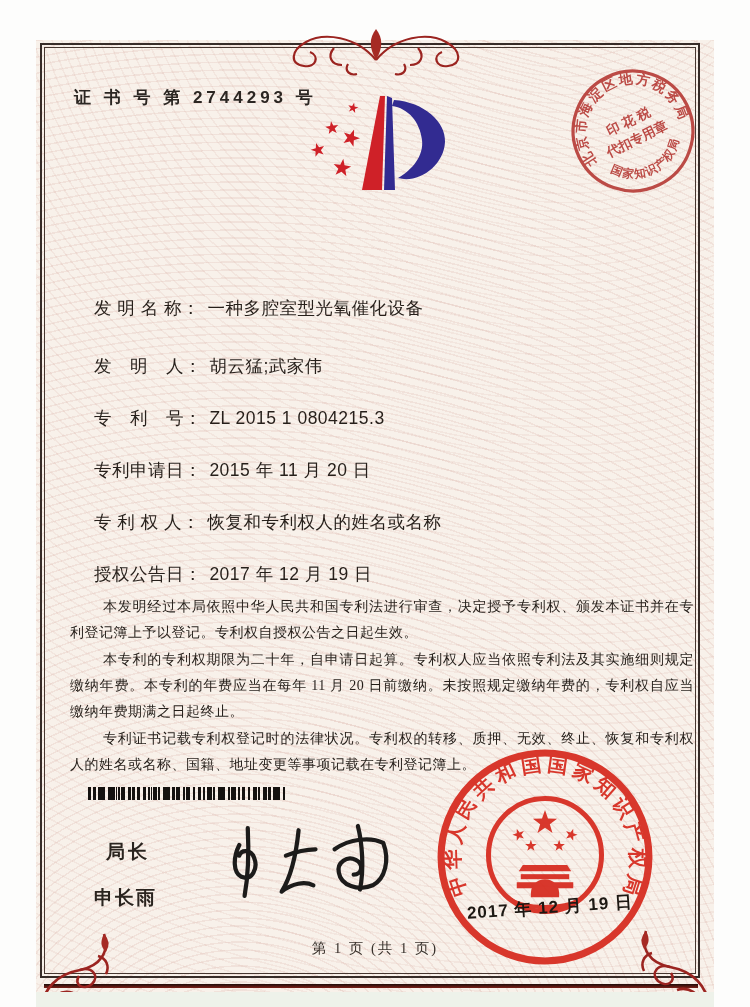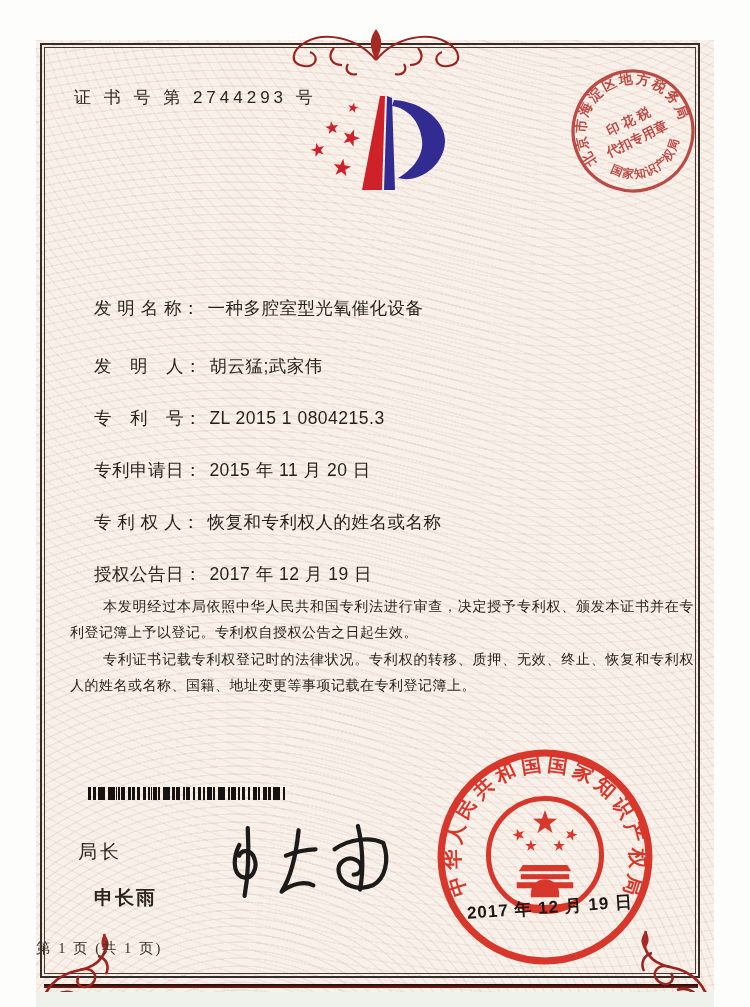--- a/index.html
+++ b/index.html
@@ -15,21 +15,21 @@
       repeating-radial-gradient(circle at 78% -18%, rgba(205,150,140,.12) 0 1.5px, transparent 1.5px 9px);
   }
   .bottom-strip { position:absolute; left:36px; top:992px; width:678px; height:15px; background:#eef2ea; }
 
   .frame { position:absolute; left:4px; top:3px; width:660px; height:935px; border:2px solid #372c28; }
   .frame-inner { position:absolute; inset:2px; border:1px solid #46362f; }
 
   .red-rule { position:absolute; left:8px; top:944px; width:654px; height:4px;
               background:linear-gradient(#1f0d0a,#7c1f17); }
 
-  .cert-number { position:absolute; left:38px; top:46px; font-size:17px; font-weight:400;
+  .cert-number { position:absolute; left:38px; top:46px; font-size:17px; font-weight:700;
                  letter-spacing:4px; color:#2b2622; }
 
   .title { position:absolute; left:0; right:0; top:158px; text-align:center;
            font-size:42px; font-weight:700; letter-spacing:22px; text-indent:22px; color:#17140f; }
 
   .fields { position:absolute; left:58px; top:0; width:600px; }
   .frow { position:absolute; left:0; white-space:nowrap; font-size:17.5px; font-weight:400; color:#261f1a; letter-spacing:.5px; }
   .frow .fvalue { margin-left:2px; }
   .r0{top:256px}.r1{top:314px}.r2{top:366px}.r3{top:418px}.r4{top:470px}.r5{top:522px}
 
@@ -38,32 +38,32 @@
   .paras p { font-size:14px; line-height:26px; text-indent:33px; letter-spacing:.5px;
              text-align:justify; margin-bottom:1px; }
 
   .barcode { position:absolute; left:52px; top:747px; width:197px; height:13px;
     background-image:
       repeating-linear-gradient(90deg,#151210 0 2px,transparent 2px 5px),
       repeating-linear-gradient(90deg,#151210 0 1px,transparent 1px 7px),
       repeating-linear-gradient(90deg,#151210 0 3px,transparent 3px 11px);
   }
 
-  .issuer-title { position:absolute; left:42px; top:799px; font-size:19px; font-weight:400; letter-spacing:3px; color:#2a241f; }
+  .issuer-title { position:absolute; left:70px; top:799px; font-size:19px; font-weight:700; letter-spacing:3px; color:#2a241f; }
   .issuer-name  { position:absolute; left:58px; top:833px; font-size:19px; font-weight:700; letter-spacing:2px; color:#2a241f;margin-top:12px; }
 
   .signature { position:absolute; left:180px; top:776px; width:180px; height:92px; }
 
   .tax-stamp { position:absolute; left:526px; top:20px; width:142px; height:142px;
                transform:rotate(-26deg); opacity:.88; }
   .official-seal { position:absolute; left:398px; top:706px; width:222px; height:222px; opacity:.92; }
   .seal-date { position:absolute; left:408px; top:856px; width:212px; text-align:center;
                font-size:17px; font-weight:700; letter-spacing:1px; color:#1d1813; transform:rotate(-4deg); }
 
-  .page-footer { position:absolute; left:0; right:0; top:899px; 
+  .page-footer { position:absolute; left:0; right:0; top:899px; text-align:center;
                  font-family:"Liberation Serif", serif; font-size:14.5px; letter-spacing:2px; color:#38312b; }
 
   .logo { position:absolute; left:260px; top:50px; width:170px; height:112px; }
   .ornament-top { position:absolute; left:240px; top:-16px; width:200px; height:52px; }
   .corner-bl { position:absolute; left:-2px; top:890px; width:96px; height:88px; }
   .corner-br { position:absolute; left:584px; top:884px; width:96px; height:94px; transform:scaleX(-1); }
 </style>
 </head>
 <body>
 
@@ -169,20 +169,21 @@
         <span class="fvalue">恢复和专利权人的姓名或名称</span>
       </div>
       <div class="frow r5">
         <span class="flabel">授权公告日：</span>
         <span class="fvalue">2017 年 12 月 19 日</span>
       </div>
     </div>
 
     <div class="paras">
       <p>本发明经过本局依照中华人民共和国专利法进行审查，决定授予专利权、颁发本证书并在专利登记簿上予以登记。专利权自授权公告之日起生效。</p>
+      <p>本专利的专利权期限为二十年，自申请日起算。专利权人应当依照专利法及其实施细则规定缴纳年费。本专利的年费应当在每年 11 月 20 日前缴纳。未按照规定缴纳年费的，专利权自应当缴纳年费期满之日起终止。</p>
       <p>专利证书记载专利权登记时的法律状况。专利权的转移、质押、无效、终止、恢复和专利权人的姓名或名称、国籍、地址变更等事项记载在专利登记簿上。</p>
     </div>
 
     <div class="barcode"></div>
 
     <div class="issuer-title">局长</div>
     <div class="issuer-name">申长雨</div>
 
     <svg class="signature" viewBox="0 0 170 80">
       <g stroke="#1c1b1a" stroke-width="4" fill="none" stroke-linecap="round" stroke-linejoin="round">

